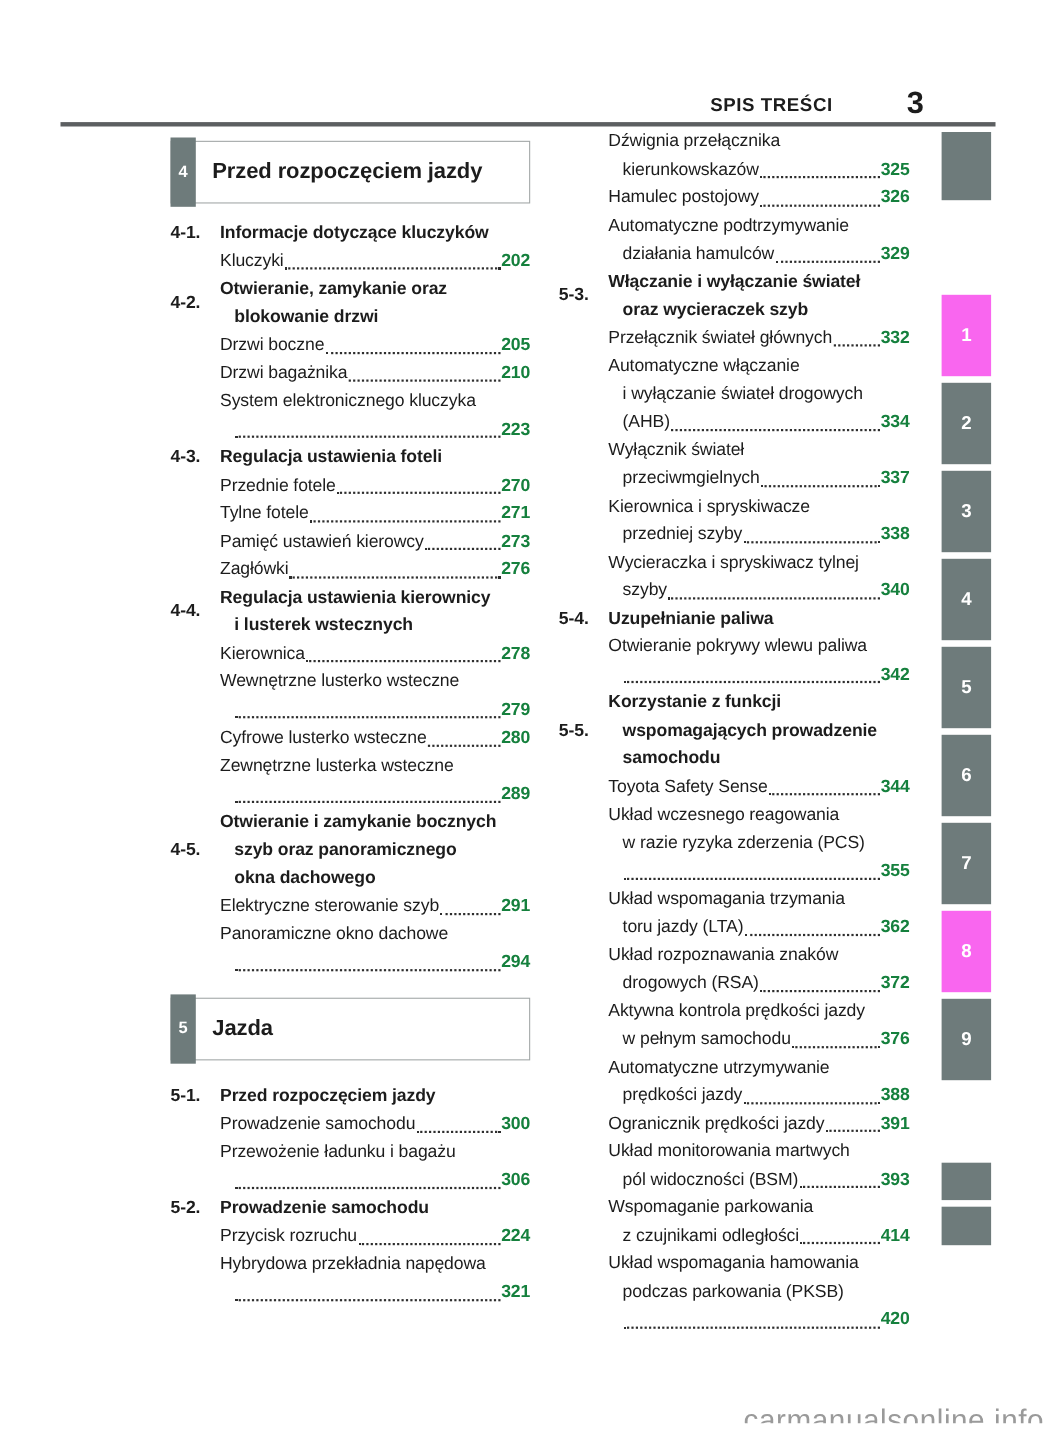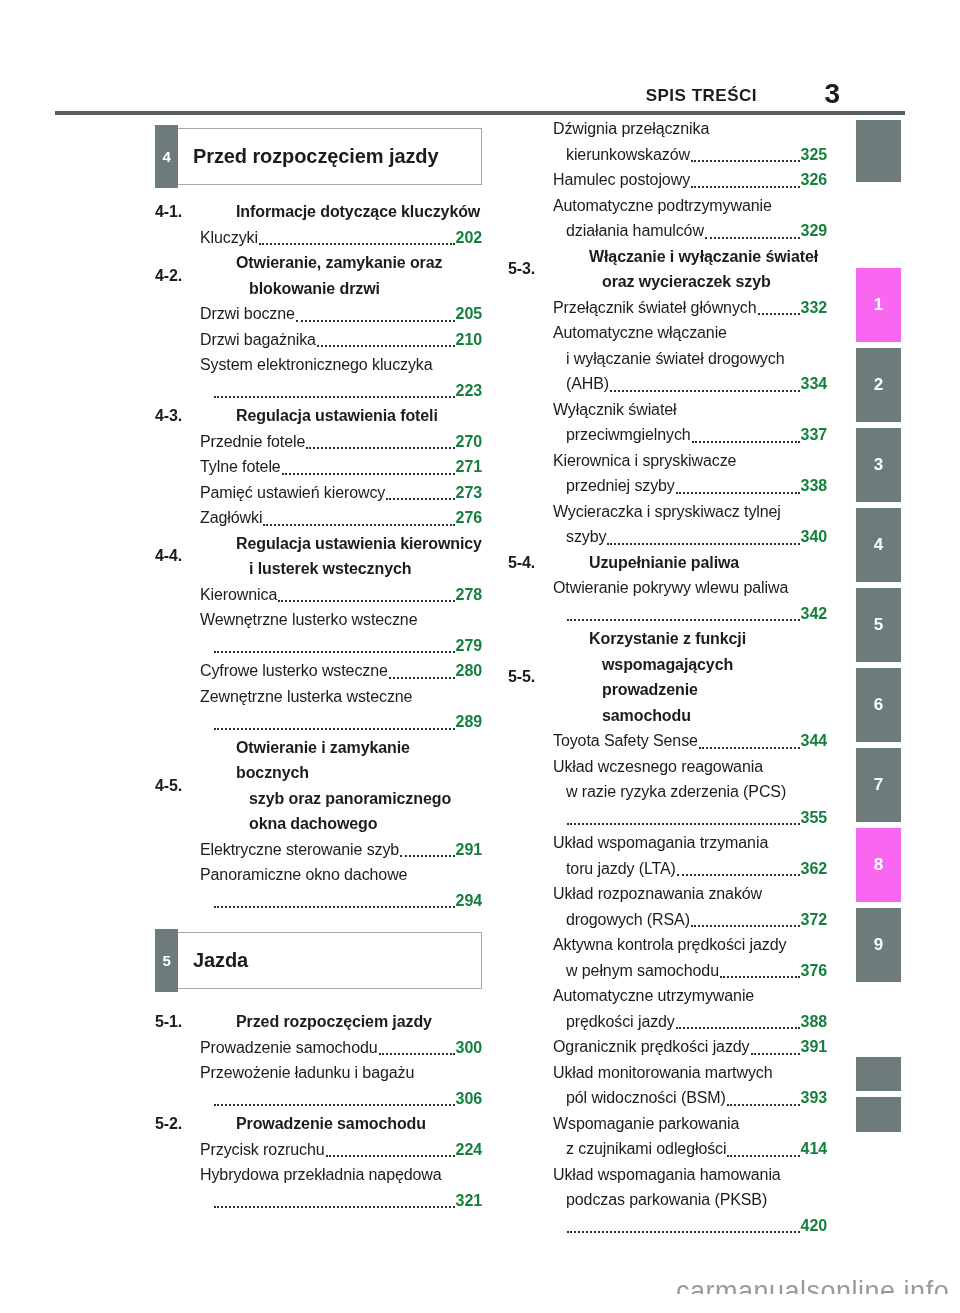--- a/index.html
+++ b/index.html
@@ -17,21 +17,21 @@
   .col-right{left:508px;top:116px;width:319px;}
   
   .chapter-box{position:relative;height:57px;border:1px solid #a3a8a8;margin-bottom:14px;background:#fff;box-sizing:border-box;}
   .chapter-box.mt{margin-top:19px;margin-bottom:20px;}
   .chapter-tab{position:absolute;left:-1px;top:-4px;width:23px;height:63px;background:#6e7b7b;
     color:#fff;font-size:15px;font-weight:bold;display:flex;align-items:center;justify-content:center;}
   .chapter-title{display:block;padding-left:37px;font-size:20px;font-weight:bold;line-height:55px;white-space:nowrap;}
   
   .sec{display:flex;font-weight:bold;align-items:center;}
   .sec-num{width:45px;flex:none;}
-  .sec-body{flex:1;margin-left:36px;}
+  .sec-body{flex:1;}
   .cont{padding-left:13px;}
   
   .entry{padding-left:45px;}
   .row{display:flex;}
   .row .txt{white-space:nowrap;flex:none;}
   .dots{flex:1;border-bottom:2px dotted #2e2e2e;margin:0 1px 5px 1px;min-width:8px;}
   .pg{font-weight:bold;color:#15803d;white-space:nowrap;flex:none;}
   
   .tab{position:absolute;left:856px;width:45px;background:#6e7b7b;color:#fff;
     display:flex;align-items:center;justify-content:center;font-size:17px;font-weight:bold;}

